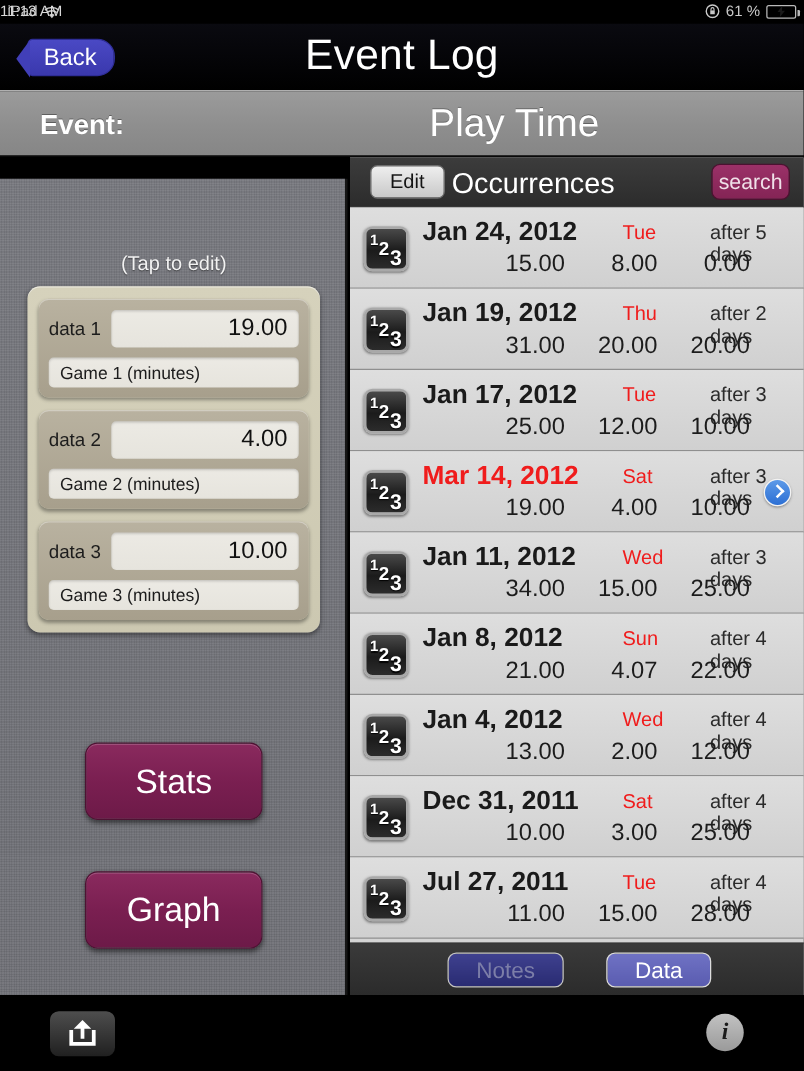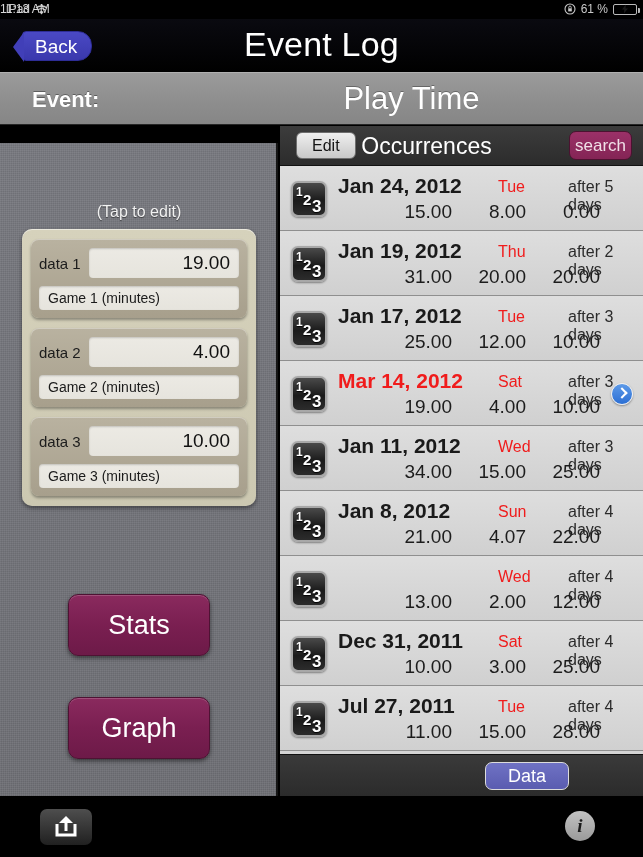--- a/index.html
+++ b/index.html
@@ -390,20 +390,21 @@
           </div>
           <div class="vals"><span>21.00</span><span>4.07</span><span>22.00</span></div>
         </div>
         <div class="orow">
           <div class="num-icon">
             <span class="n1">1</span>
             <span class="n2">2</span>
             <span class="n3">3</span>
           </div>
           <div class="dateline">
+            <span class="date">Jan 4, 2012</span>
             <span class="dow">Wed</span>
             <span class="after">after 4 days</span>
           </div>
           <div class="vals"><span>13.00</span><span>2.00</span><span>12.00</span></div>
         </div>
         <div class="orow">
           <div class="num-icon">
             <span class="n1">1</span>
             <span class="n2">2</span>
             <span class="n3">3</span>
@@ -424,20 +425,21 @@
           <div class="dateline">
             <span class="date">Jul 27, 2011</span>
             <span class="dow">Tue</span>
             <span class="after">after 4 days</span>
           </div>
           <div class="vals"><span>11.00</span><span>15.00</span><span>28.00</span></div>
         </div>
       </div>
 
     <div class="listfooter">
+      <div class="footbtn inactive">Notes</div>
       <div class="footbtn active">Data</div>
     </div>
 
   </div>
 
   <div class="bottombar">
     <div class="sharebtn">
       <svg width="52" height="36" viewBox="0 0 52 36">
         <path d="M17 15 v11 h18 v-11" stroke="#fff" stroke-width="3" fill="none"></path>
         <path d="M26 22 v-13" stroke="#fff" stroke-width="3" fill="none"></path>

